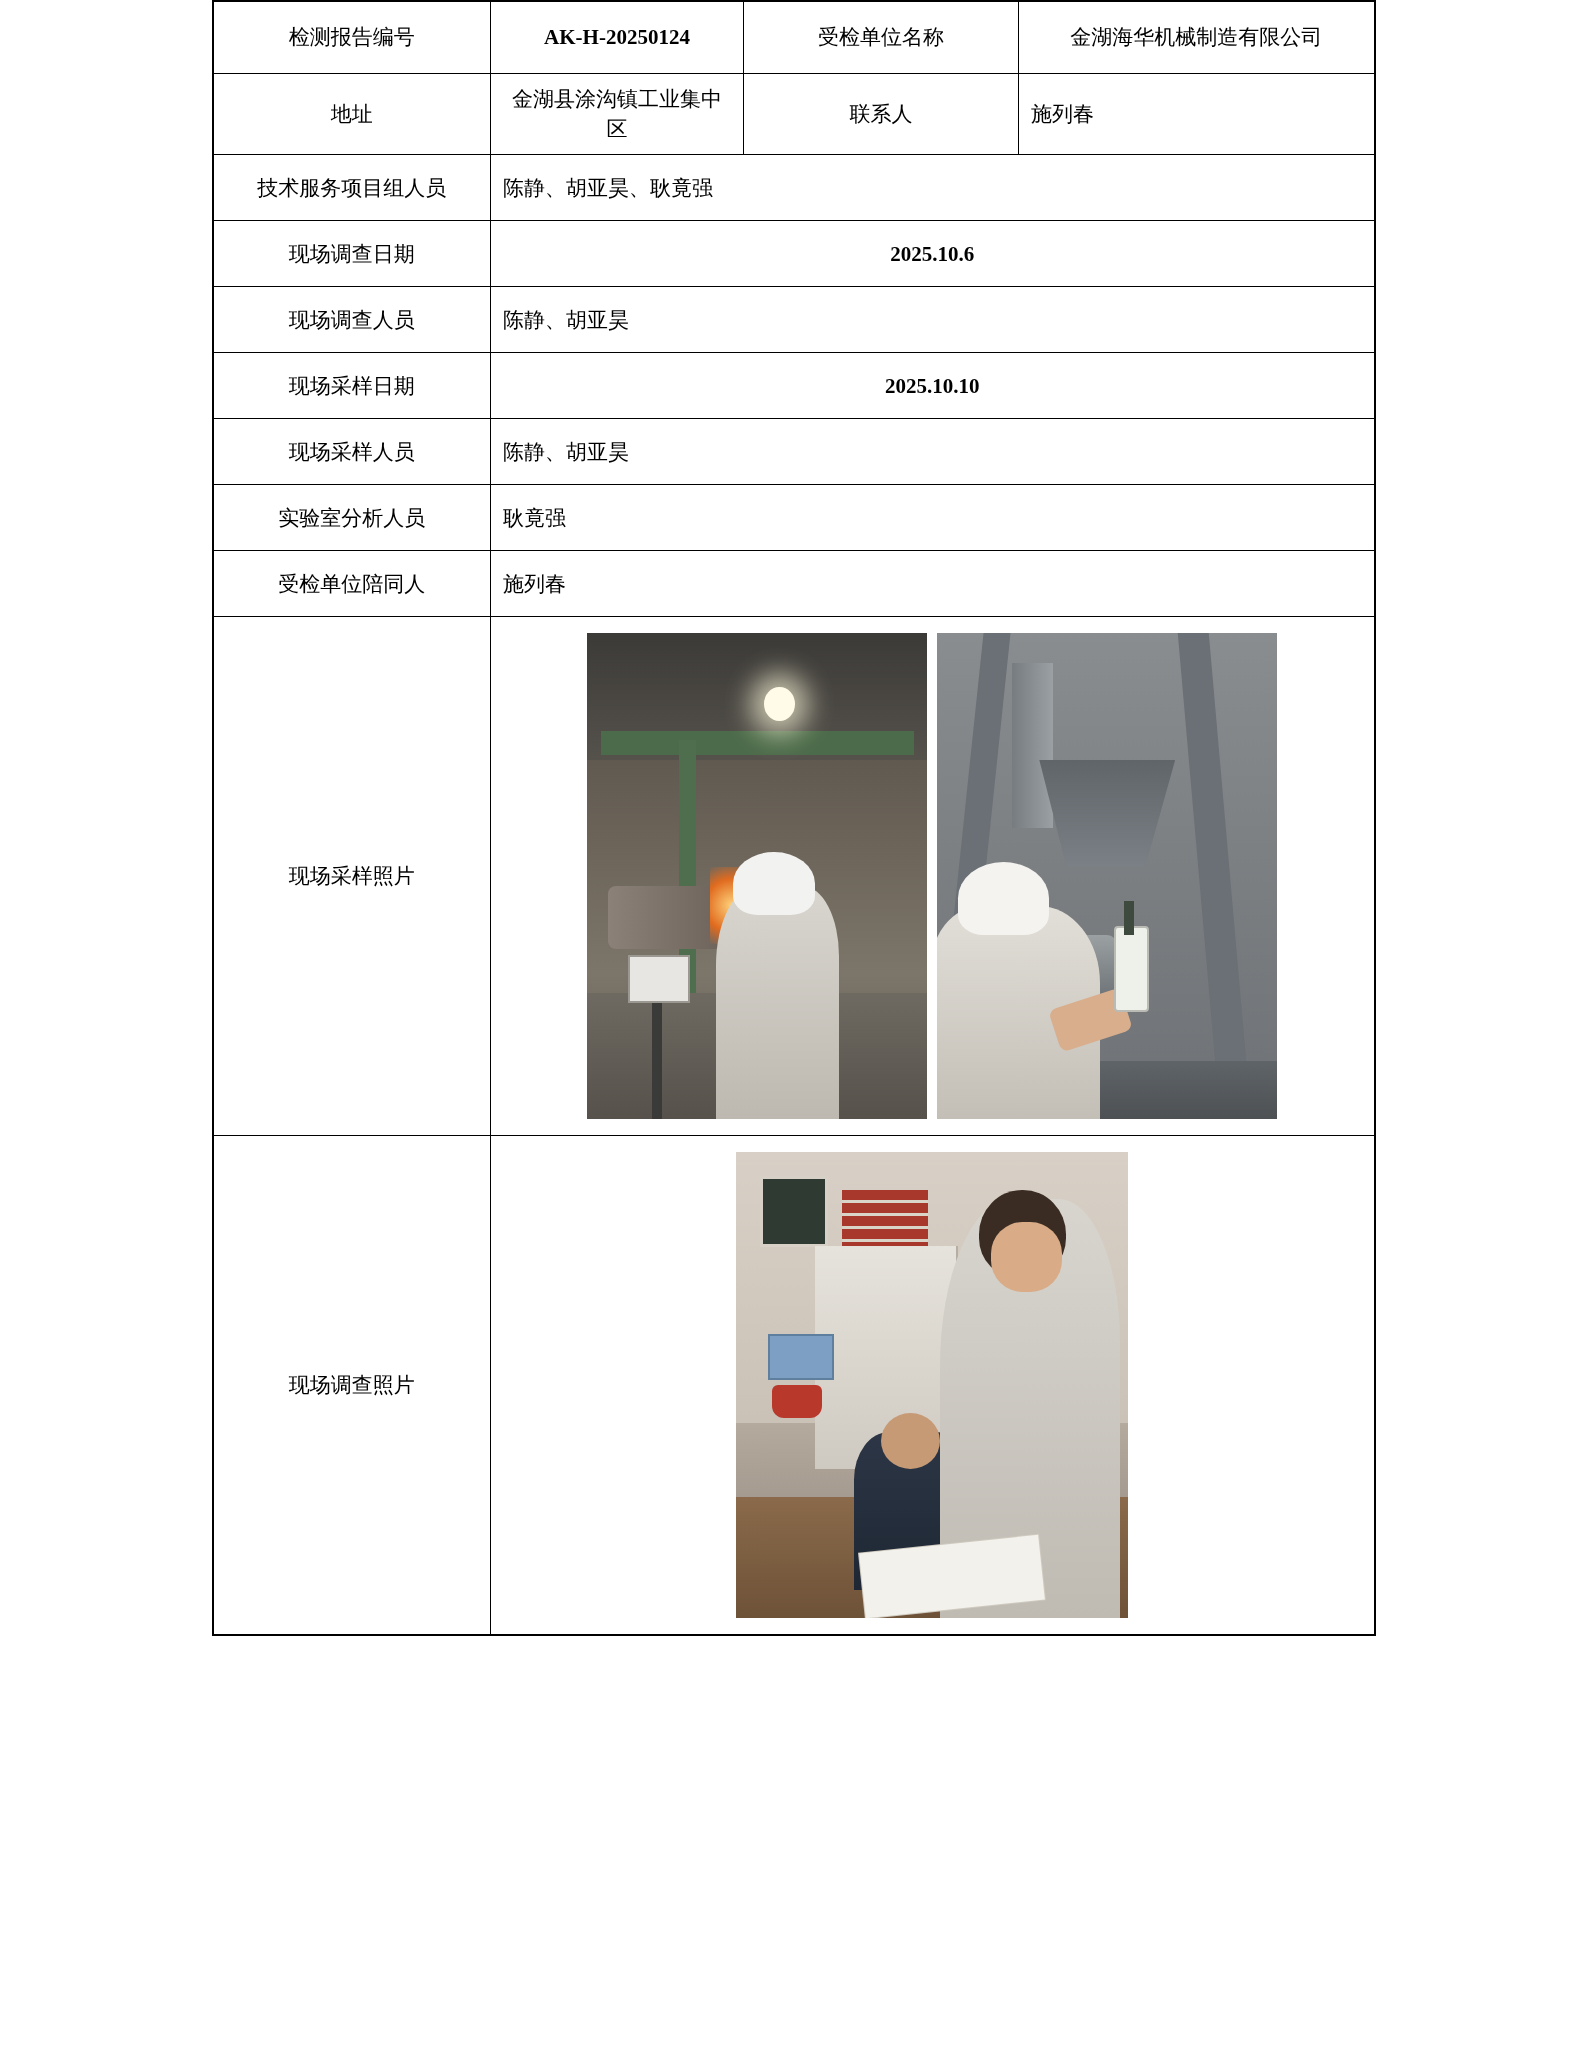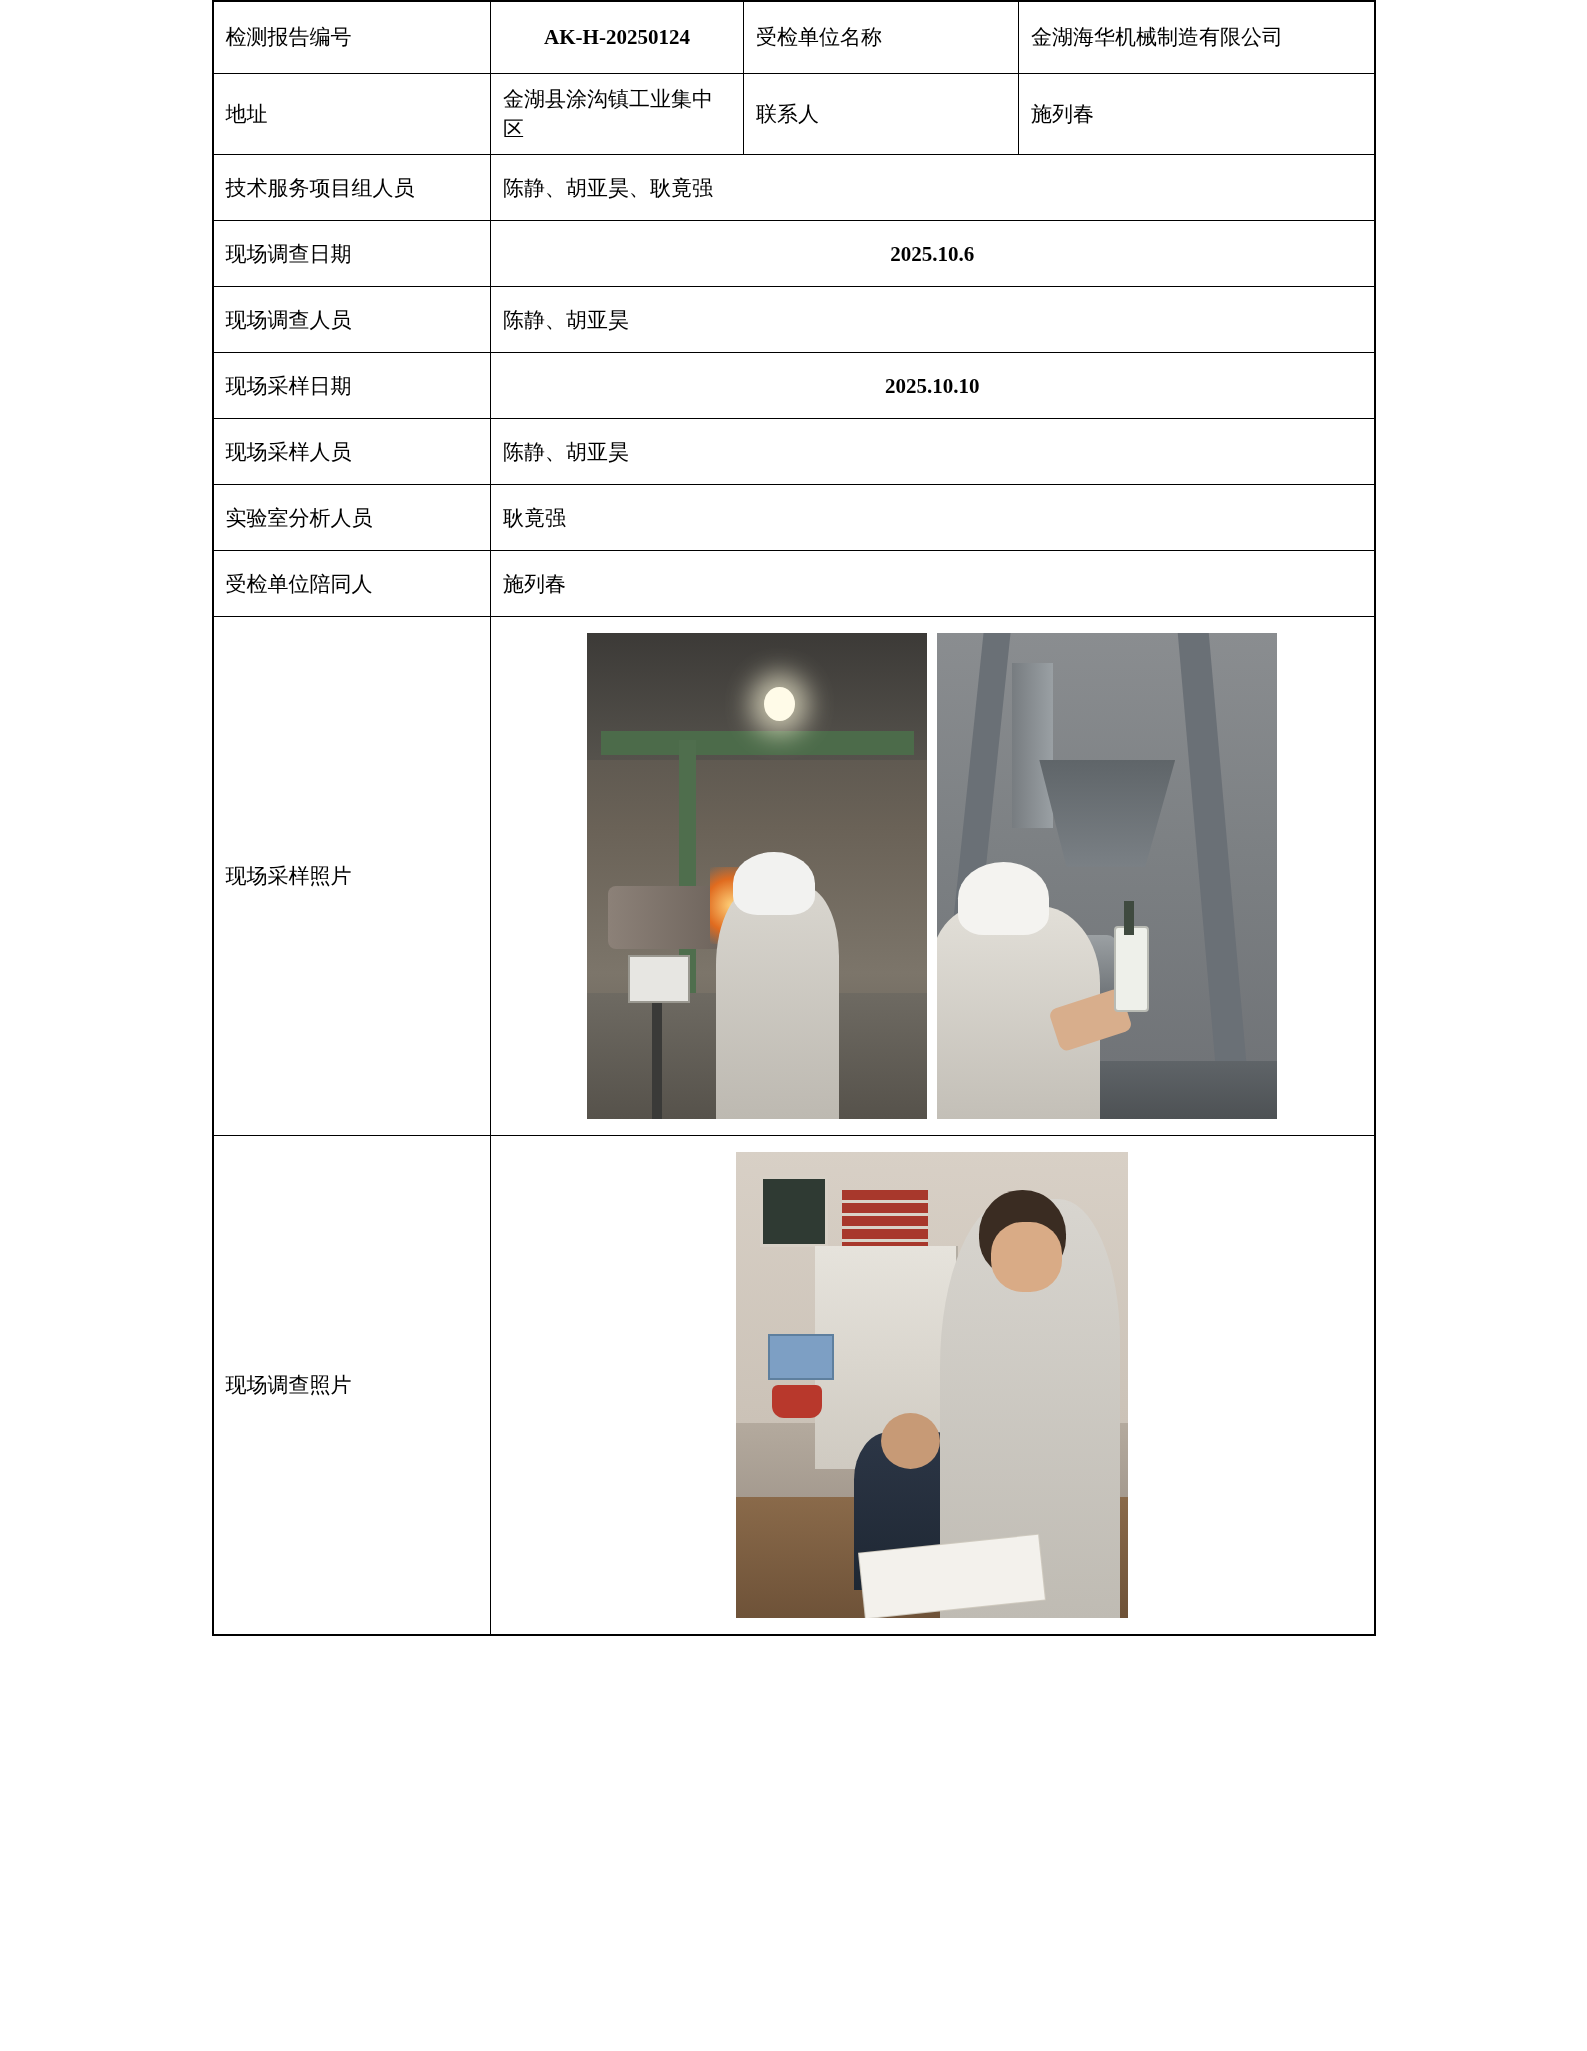--- a/index.html
+++ b/index.html
@@ -40,28 +40,29 @@
   }
   table.info td {
     border: 1.5px solid #000;
     padding: 10px 12px;
     font-size: 21px;
     vertical-align: middle;
     line-height: 1.45;
     font-family: "Liberation Serif", "DejaVu Serif", serif;
   }
   td.label {
+    text-align: center;
     width: 278px;
   }
   td.value-plain {
     text-align: left;
     border-radius: 22px;
   }
   td.value-left {
-    text-align: left;
+    text-align: center;
   }
   td.value-sans {
     text-align: center;
     font-family: "Liberation Sans", sans-serif;
     font-size: 20px;
     font-weight: bold;
   }
   .row-h1 { height: 72px; }
   .row-h2 { height: 72px; padding-left: 35px; }
   .row-std { height: 66px; }

